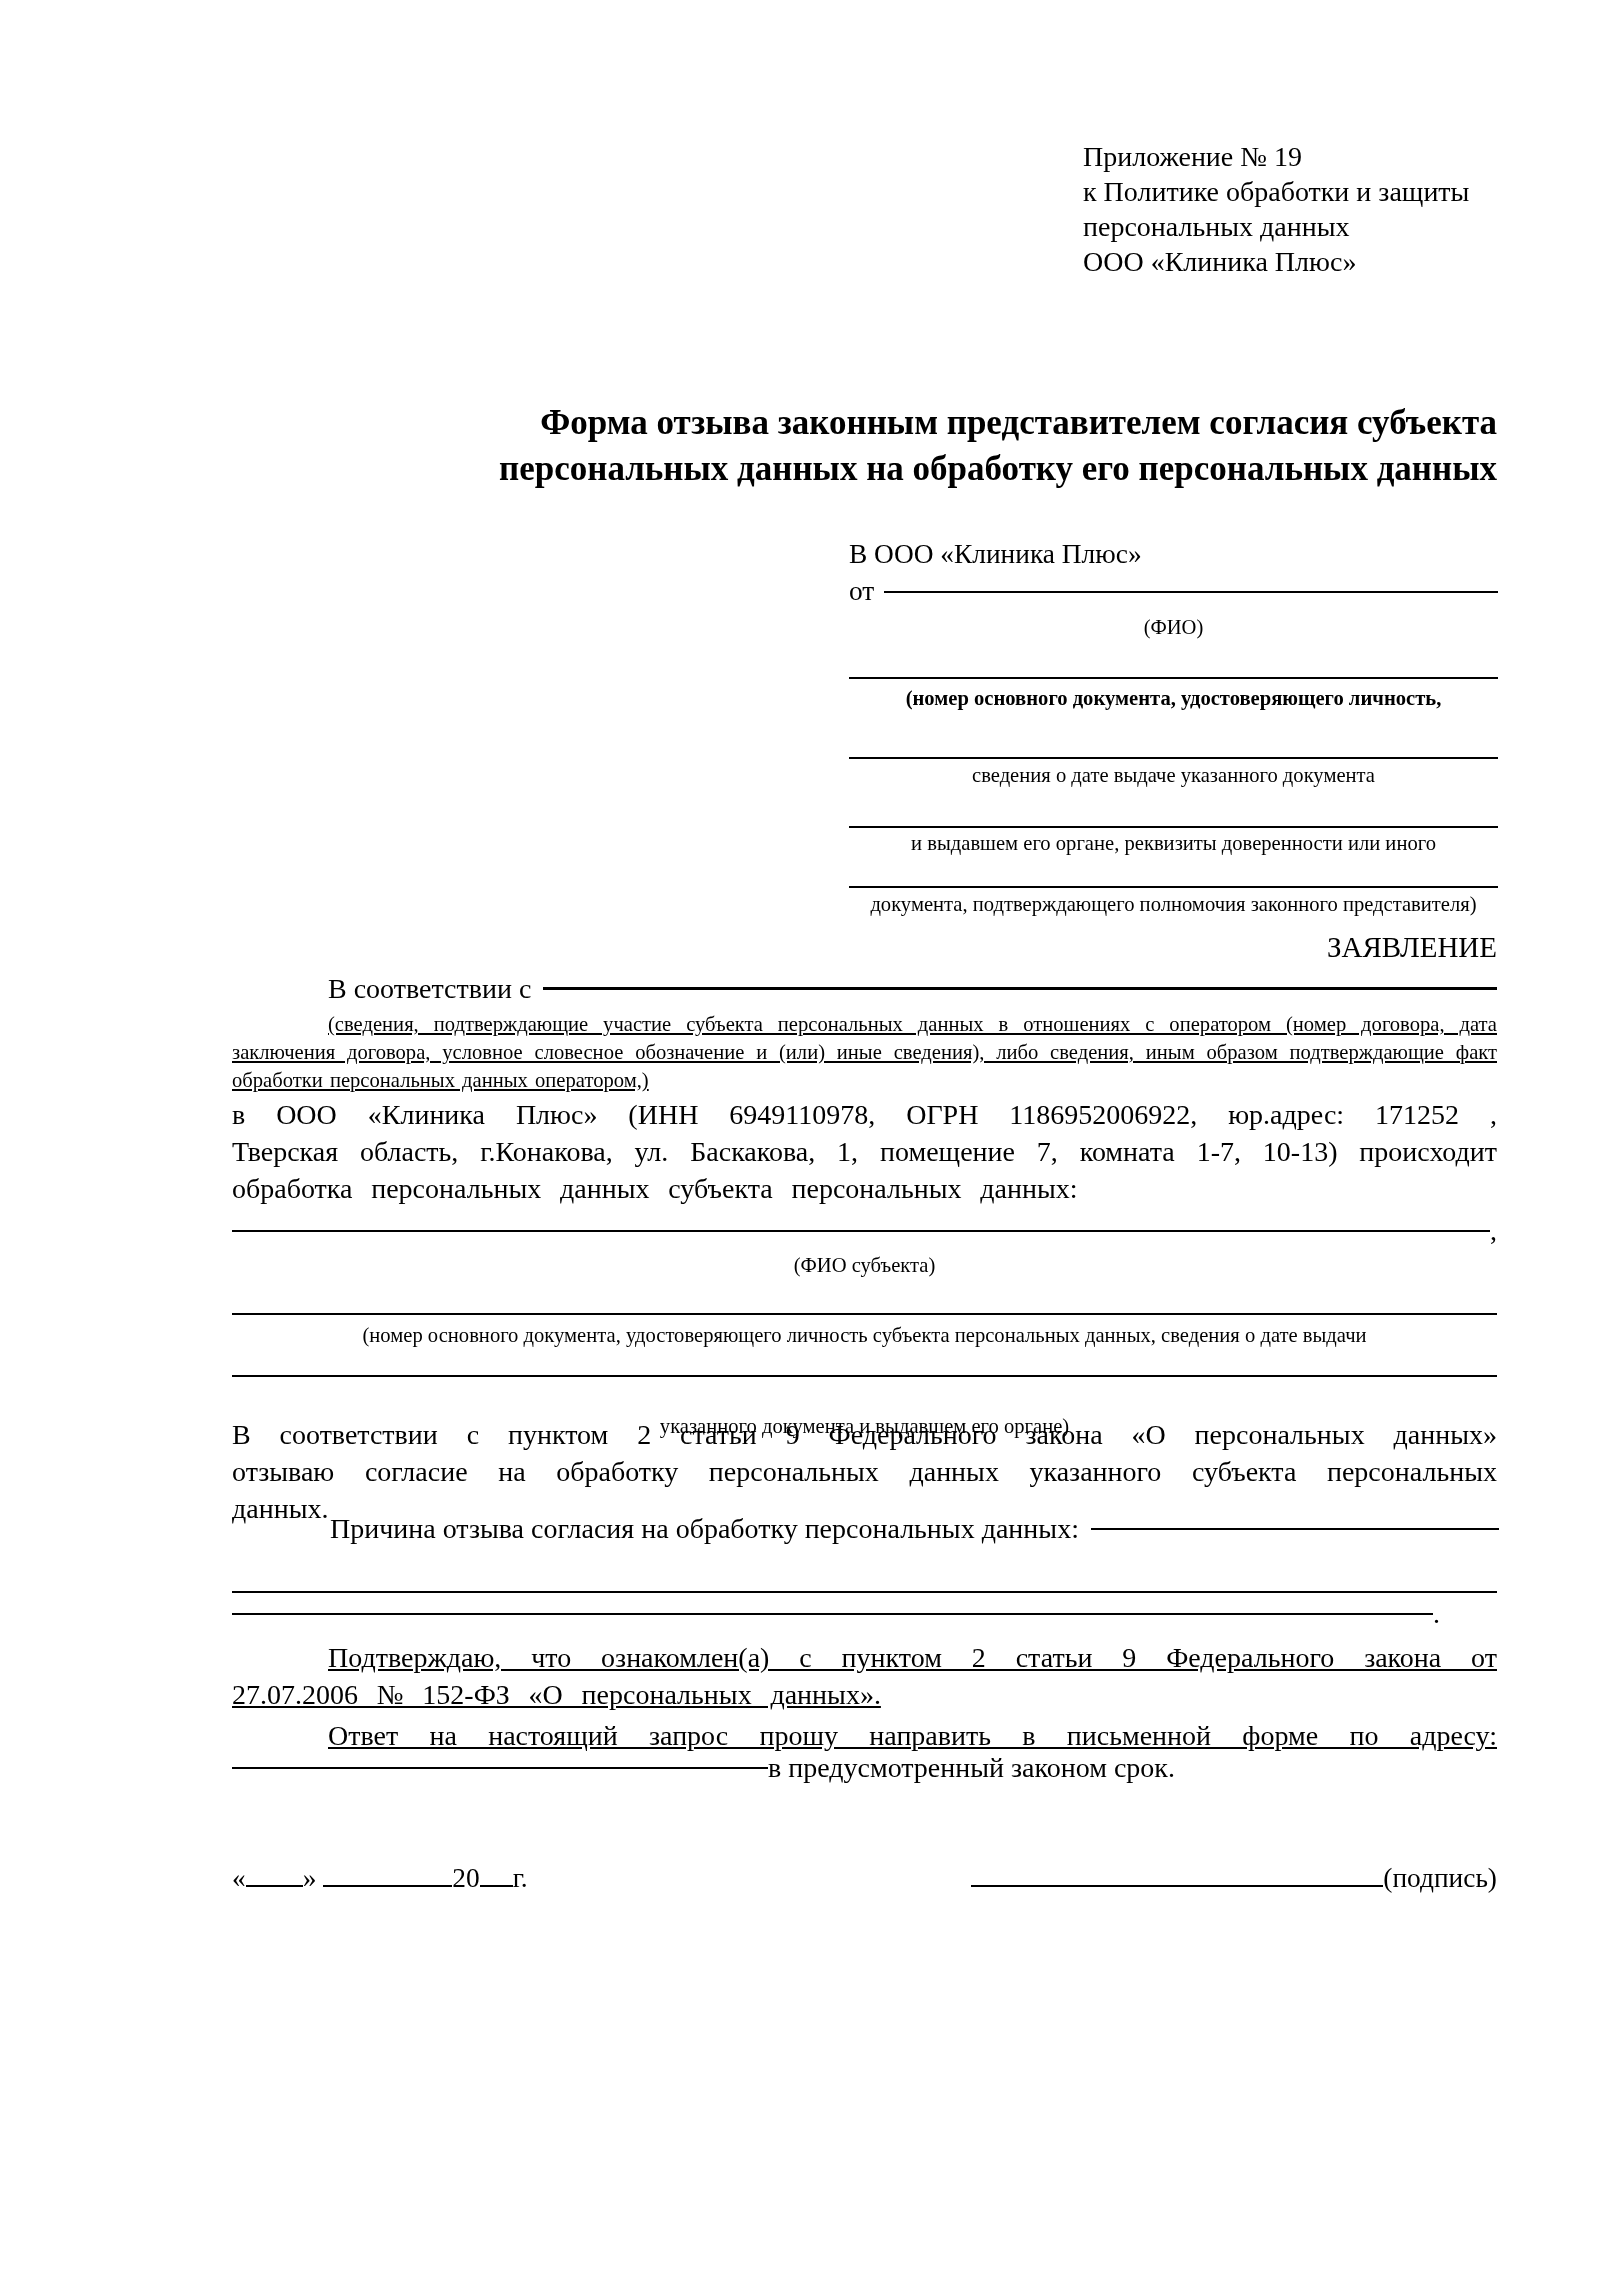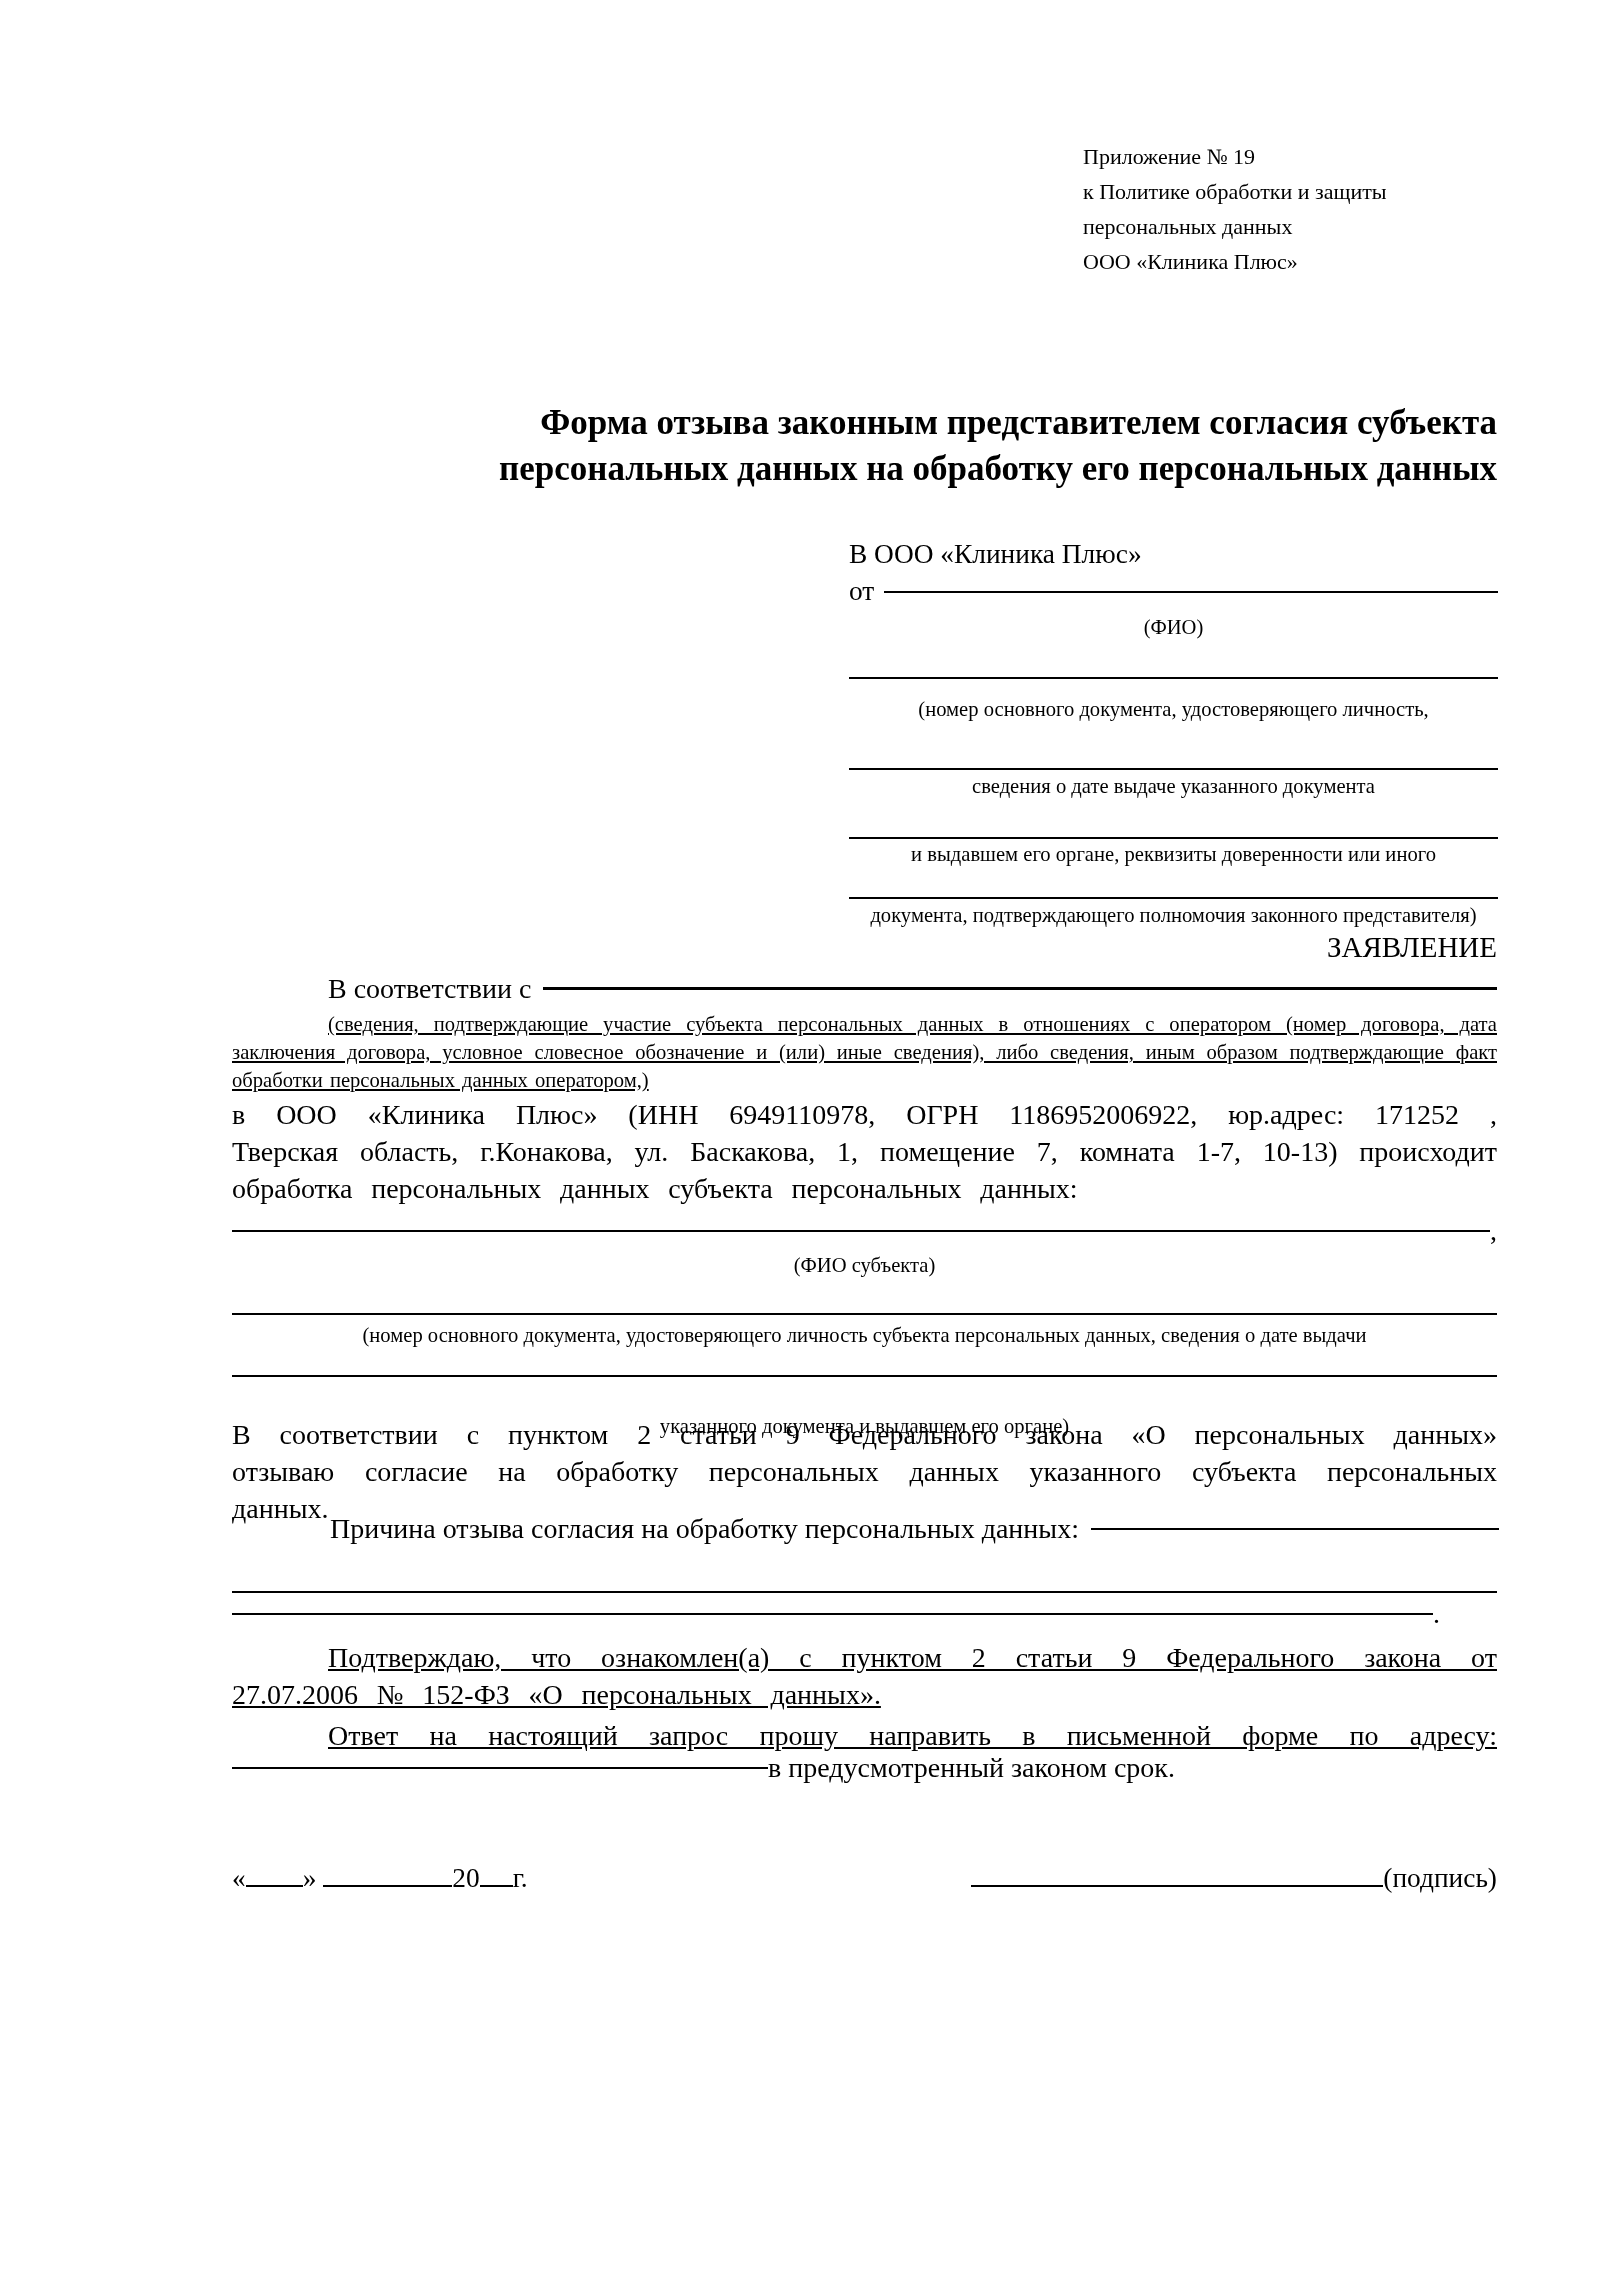--- a/index.html
+++ b/index.html
@@ -23,41 +23,41 @@
   .grow{flex:1 1 auto;}
   .ufill{display:inline-block;height:0;border-bottom:2.9px solid #000;vertical-align:baseline;}
   .center{text-align:right;}
   .nowrap{white-space:nowrap;}
 </style>
 </head>
 <body>
 
 <div class="page">
 
-  <div class="abs body-text" style="left:1083px;top:139px;width:441px;line-height:35px;font-size:22px;">
+  <div class="abs body-text" style="left:1083px;top:139px;width:441px;line-height:35px;font-size:28px;">
     <div>Приложение № 19</div>
     <div>к Политике обработки и защиты</div>
     <div>персональных данных</div>
     <div>ООО «Клиника Плюс»</div>
   </div>
 
   <div class="abs center" style="left:232px;top:400px;width:1265px;font-weight:bold;font-size:35px;line-height:46px;">
     <div>Форма отзыва законным представителем согласия субъекта</div>
     <div>персональных данных на обработку его персональных данных</div>
   </div>
 
   <div class="abs" style="left:849px;top:537px;width:649px;font-size:27.4px;">
     <div style="line-height:35px;">В ООО «Клиника Плюс»</div>
     <div class="row" style="height:39px;">
       <span>от</span>
       <span class="bfill grow" style="margin-left:9.8px;"></span>
     </div>
     <div class="small-cap" style="margin-top:5.9px;">(ФИО)</div>
     <div style="height:39px;border-bottom:2.9px solid #000;"></div>
-    <div class="small-cap" style="margin-top:20px;">(номер основного документа, удостоверяющего личность,</div>
+    <div class="small-cap" style="margin-top:9px;font-weight:bold;">(номер основного документа, удостоверяющего личность,</div>
     <div style="height:47px;border-bottom:2.9px solid #000;"></div>
     <div class="small-cap" style="margin-top:5.9px;">сведения о дате выдаче указанного документа</div>
     <div style="height:39px;border-bottom:2.9px solid #000;"></div>
     <div class="small-cap" style="margin-top:5.9px;">и выдавшем его органе, реквизиты доверенности или иного</div>
     <div style="height:31px;border-bottom:2.9px solid #000;"></div>
     <div class="small-cap nowrap" style="margin-top:5.9px;">документа, подтверждающего полномочия законного представителя)</div>
   </div>
 
   <div class="abs center" style="left:232px;top:931px;width:1265px;font-size:29px;">ЗАЯВЛЕНИЕ</div>
 

